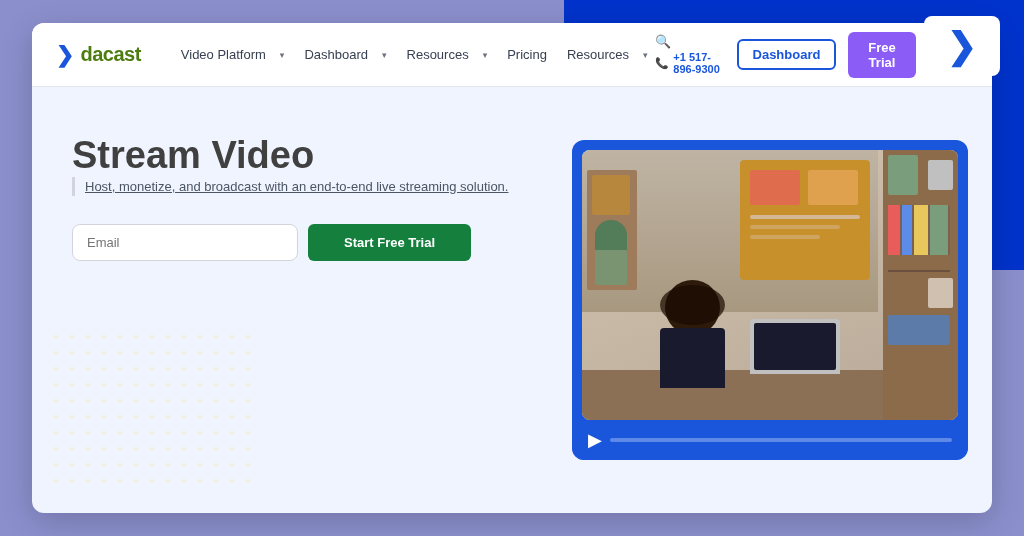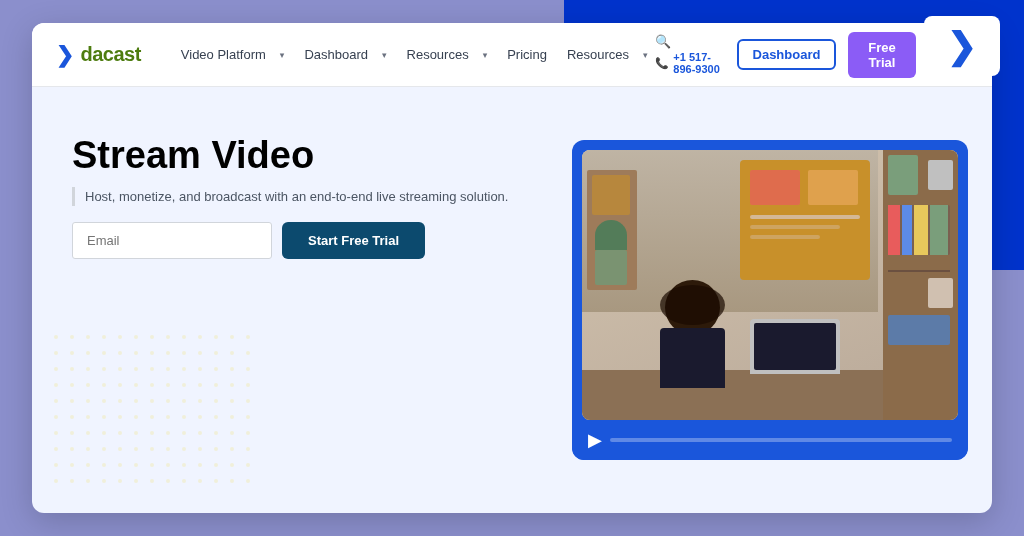--- a/index.html
+++ b/index.html
@@ -213,23 +213,22 @@
       flex: 1;
       padding: 48px 40px 40px 40px;
       display: flex;
       flex-direction: column;
       position: relative;
     }
 
     .hero-title {
       font-size: 38px;
       font-weight: 800;
-      color: #000000;
+      color: #404040;
       line-height: 1.1;
-      margin-bottom: 10px;
       position: relative;
       z-index: 1;
     }
 
     .hero-subtitle {
       font-size: 16px;
       font-weight: 700;
       color: #374151;
       margin-bottom: 14px;
       position: relative;
@@ -237,50 +236,51 @@
     }
 
     .hero-subtitle-blue {
       color: #1a56db;
     }
 
     .hero-desc {
       font-size: 13px;
       color: #4b5563;
       line-height: 1.5;
-      margin-bottom: 16px;
+      margin-bottom: 28px;
       position: relative;
       z-index: 1;
       padding-left: 10px;
       border-left: 3px solid #d1d5db;
+      text-decoration: underline;
     }
 
     .hero-form {
       display: flex;
       gap: 10px;
       position: relative;
       z-index: 1;
     }
 
     .email-input {
-      width: 200px;
+      width: 226px;
       padding: 10px 14px;
       border: 1px solid #d1d5db;
-      border-radius: 3px;
+      border-radius: 8px;
       font-size: 13px;
       color: #4c1d95;
       background: white;
       outline: none;
     }
 
     .start-trial-btn {
-      background: #0c4a6e;
+      background: #15803d;
       color: white;
       border: none;
-      padding: 10px 26px;
+      padding: 10px 36px;
       border-radius: 6px;
       font-size: 13px;
       font-weight: 600;
       cursor: pointer;
       white-space: nowrap;
     }
 
     
     .hero-right {
       width: 420px;

